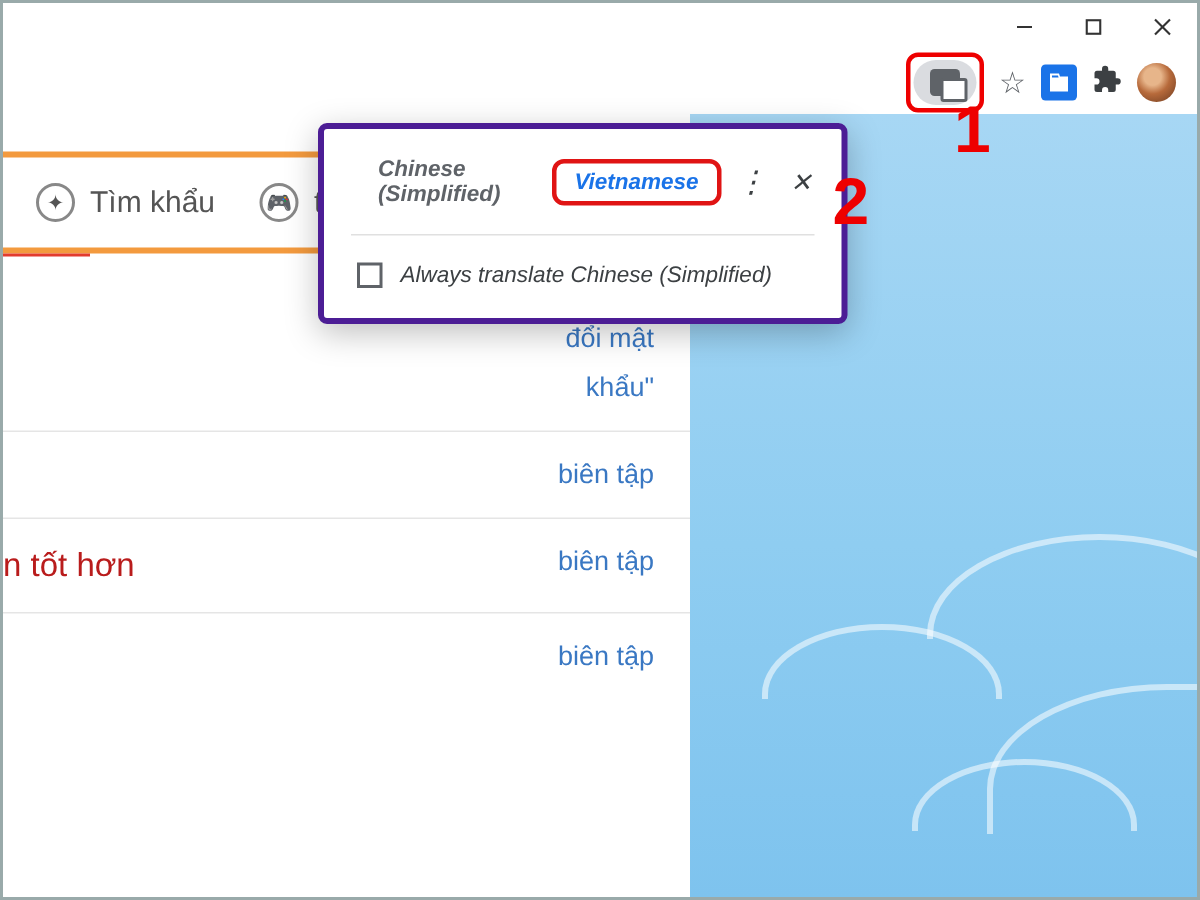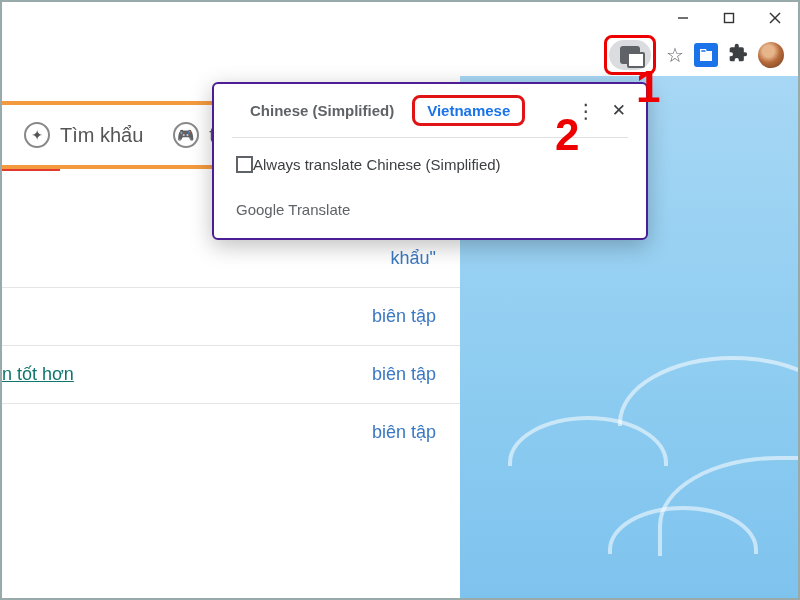--- a/index.html
+++ b/index.html
@@ -34,33 +34,33 @@
 
   
   .ribbon { height: 68px; margin-top: 25px; border-top: 4px solid #f39a3e; border-bottom: 4px solid #f39a3e; display:flex; align-items:center; gap: 30px; padding: 0 22px; color:#555; font-size:20px; }
   .ribbon .chip { display:flex; align-items:center; gap:10px; }
   .chip-icon { width:26px; height:26px; border:2px solid #888; border-radius:50%; display:flex; align-items:center; justify-content:center; font-size:14px;}
   .redline { height:2px; background:#e23b2e; width:60px; margin-left:-2px;}
 
   .list { margin-top: 26px; }
   .row { border-top:1px solid #e5e5e5; padding: 18px 24px 18px 0; text-align:right; color:#3a78c3; font-size:18px;}
   .row.first { border-top:none; }
-  .row .sub { color:#0f766e; font-size:18px;text-decoration:underline; }
+  .row .sub { color:#b91c1c; font-size:22px; }
 
   
-  .popup { position:absolute; top: 80px; left: 210px; width: 436px; background:#fff; border:2px solid #4c1d95; border-radius:6px; box-shadow: 0 6px 22px rgba(0,0,0,0.25); padding-bottom: 14px; z-index: 50;}
+  .popup { position:absolute; top: 80px; left: 210px; width: 353px; background:#fff; border:4px solid #4c1d95; border-radius:6px; box-shadow: 0 6px 22px rgba(0,0,0,0.25); padding-bottom: 14px; z-index: 50; font-style: italic;}
   .popup .tabs { display:flex; align-items:center; padding: 10px 14px 0 22px; }
   .tab { padding: 8px 14px; color:#5f6368; font-weight:600; font-size:15px; border-radius:4px; position:relative;}
   .tab.selected { color:#1a73e8; }
   .tab.selected-box { border: 3px solid #e01414; border-radius: 8px; padding: 4px 12px; margin-left: 4px;}
   .tabs .spacer { flex:1; }
   .dots { font-size:20px; color:#3c4043; padding: 0 10px; }
   .close { font-size:17px; color:#3c4043; padding: 0 6px; }
   .rule { height:1px; background:#e0e0e0; margin: 10px 18px 0 18px;}
-  .optrow { display:flex; align-items:center; gap: 0; padding: 18px 22px 6px 22px; color:#3c4043; font-size:15px;}
+  .optrow { display:flex; align-items:center; gap: 12px; padding: 18px 22px 6px 22px; color:#3c4043; font-size:15px;}
   .chk { width:17px; height:17px; border:2px solid #5f6368; }
   .gt-label { padding: 22px 22px 6px 22px; color:#5f6368; font-size:15px; }
 
   
   .ann { position:absolute; color:#ee0000; font-weight:900; font-size:44px; z-index:60; font-family: Arial, sans-serif;}
   .ann1 { top: 60px; left: 634px; }
   .ann2 { top: 108px; left: 553px; }
 </style>
 </head>
 <body>
@@ -144,19 +144,16 @@
     <div class="tab selected selected-box">Vietnamese</div>
     <div class="spacer"></div>
     <div class="dots">⋮</div>
     <div class="close">✕</div>
   </div>
   <div class="rule"></div>
   <div class="optrow">
     <div class="chk"></div>
     <span>Always translate Chinese (Simplified)</span>
   </div>
-  <div class="gt-label">
-    <span style="color:#5f6368;font-weight:500">Google</span><span style="color:#5f6368"> Translate</span>
-  </div>
 </div>
 
 <div class="ann ann1">1</div>
 <div class="ann ann2">2</div>
 
 </body></html>

